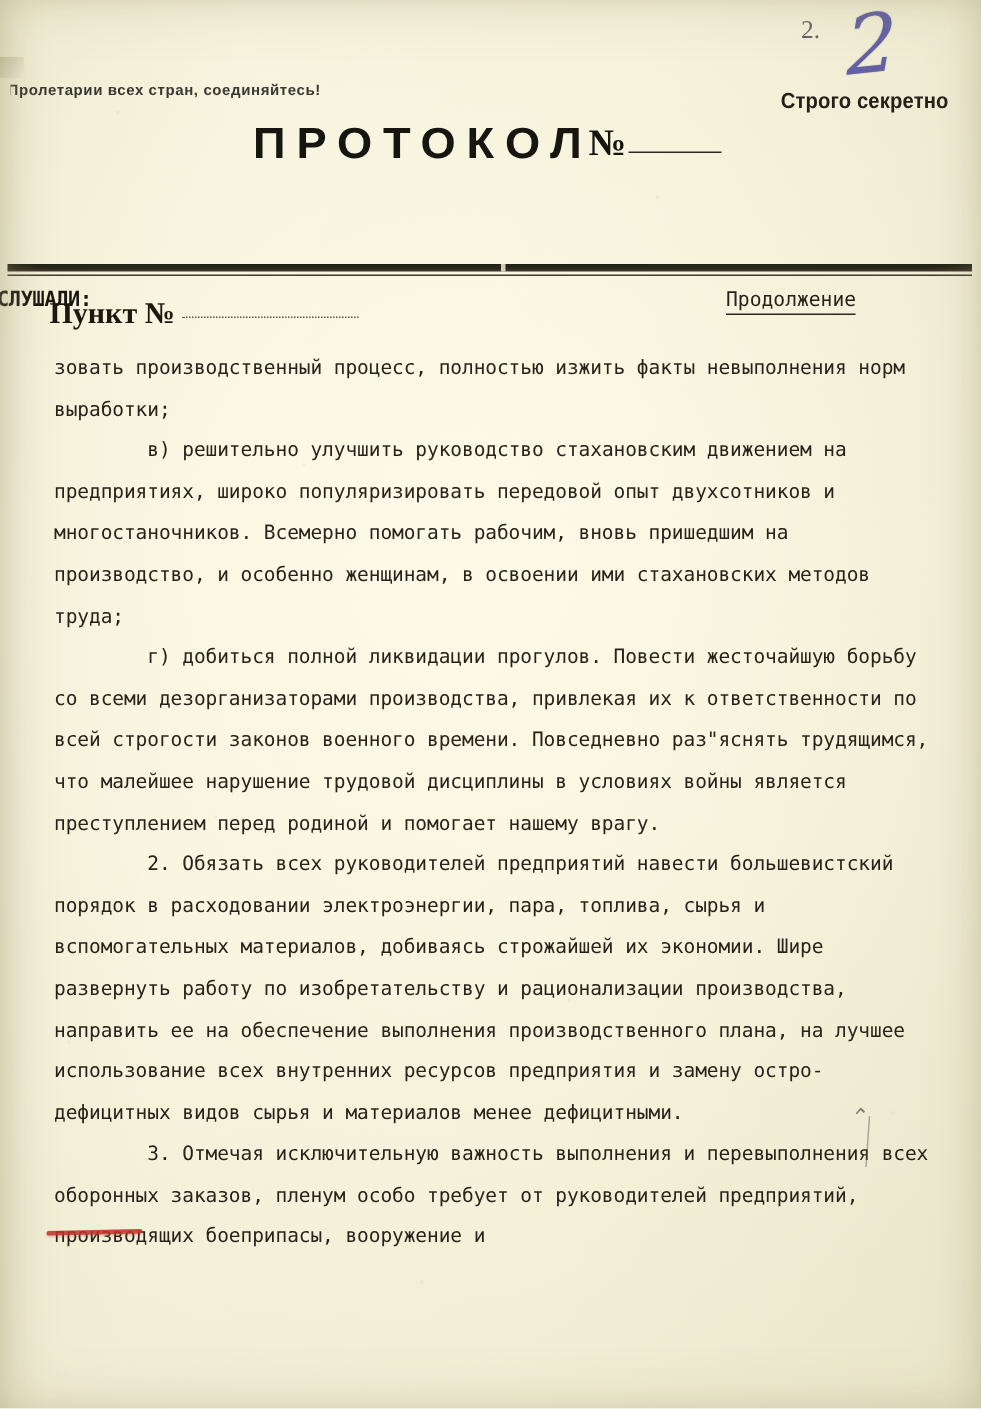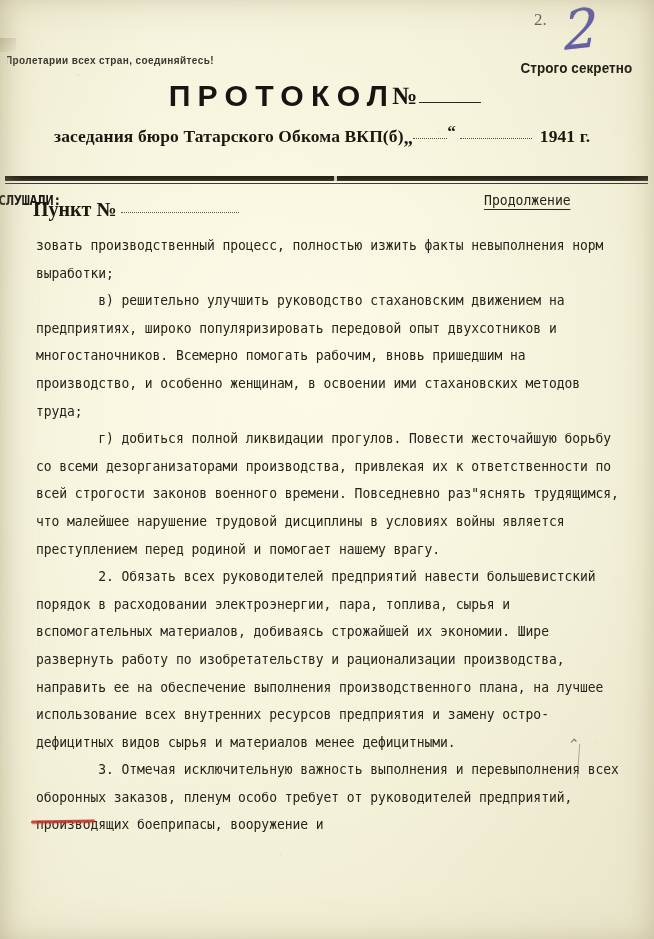--- a/index.html
+++ b/index.html
@@ -346,23 +346,20 @@
   </div>
 
   <div id="slogan">Пролетарии всех стран, соединяйтесь!</div>
 
   <div id="secret-stamp">Строго секретно</div>
 
   <div id="protocol-line">
     <span id="protocol-word">ПРОТОКОЛ</span><span id="protocol-no">№</span><span id="protocol-blank" class="rule-blank"></span>
   </div>
 
-  <div id="subtitle-line">
-    <span>заседания бюро Татарского Обкома  ВКП(б)</span><span class="quote-low">„</span><span id="day-blank" class="dotted-blank"></span><span class="quote-high">“</span><span id="month-blank" class="dotted-blank"></span><span style="margin-left:8px">1941 г.</span>
-  </div>
 
   <div id="punkt-line">
     <span>Пункт</span>
     <span>№</span><span id="punkt-blank"></span>
   </div>
 
   <div id="divider">
     <div class="thick"></div>
     <div class="gap"></div>
     <div class="thin"></div>

